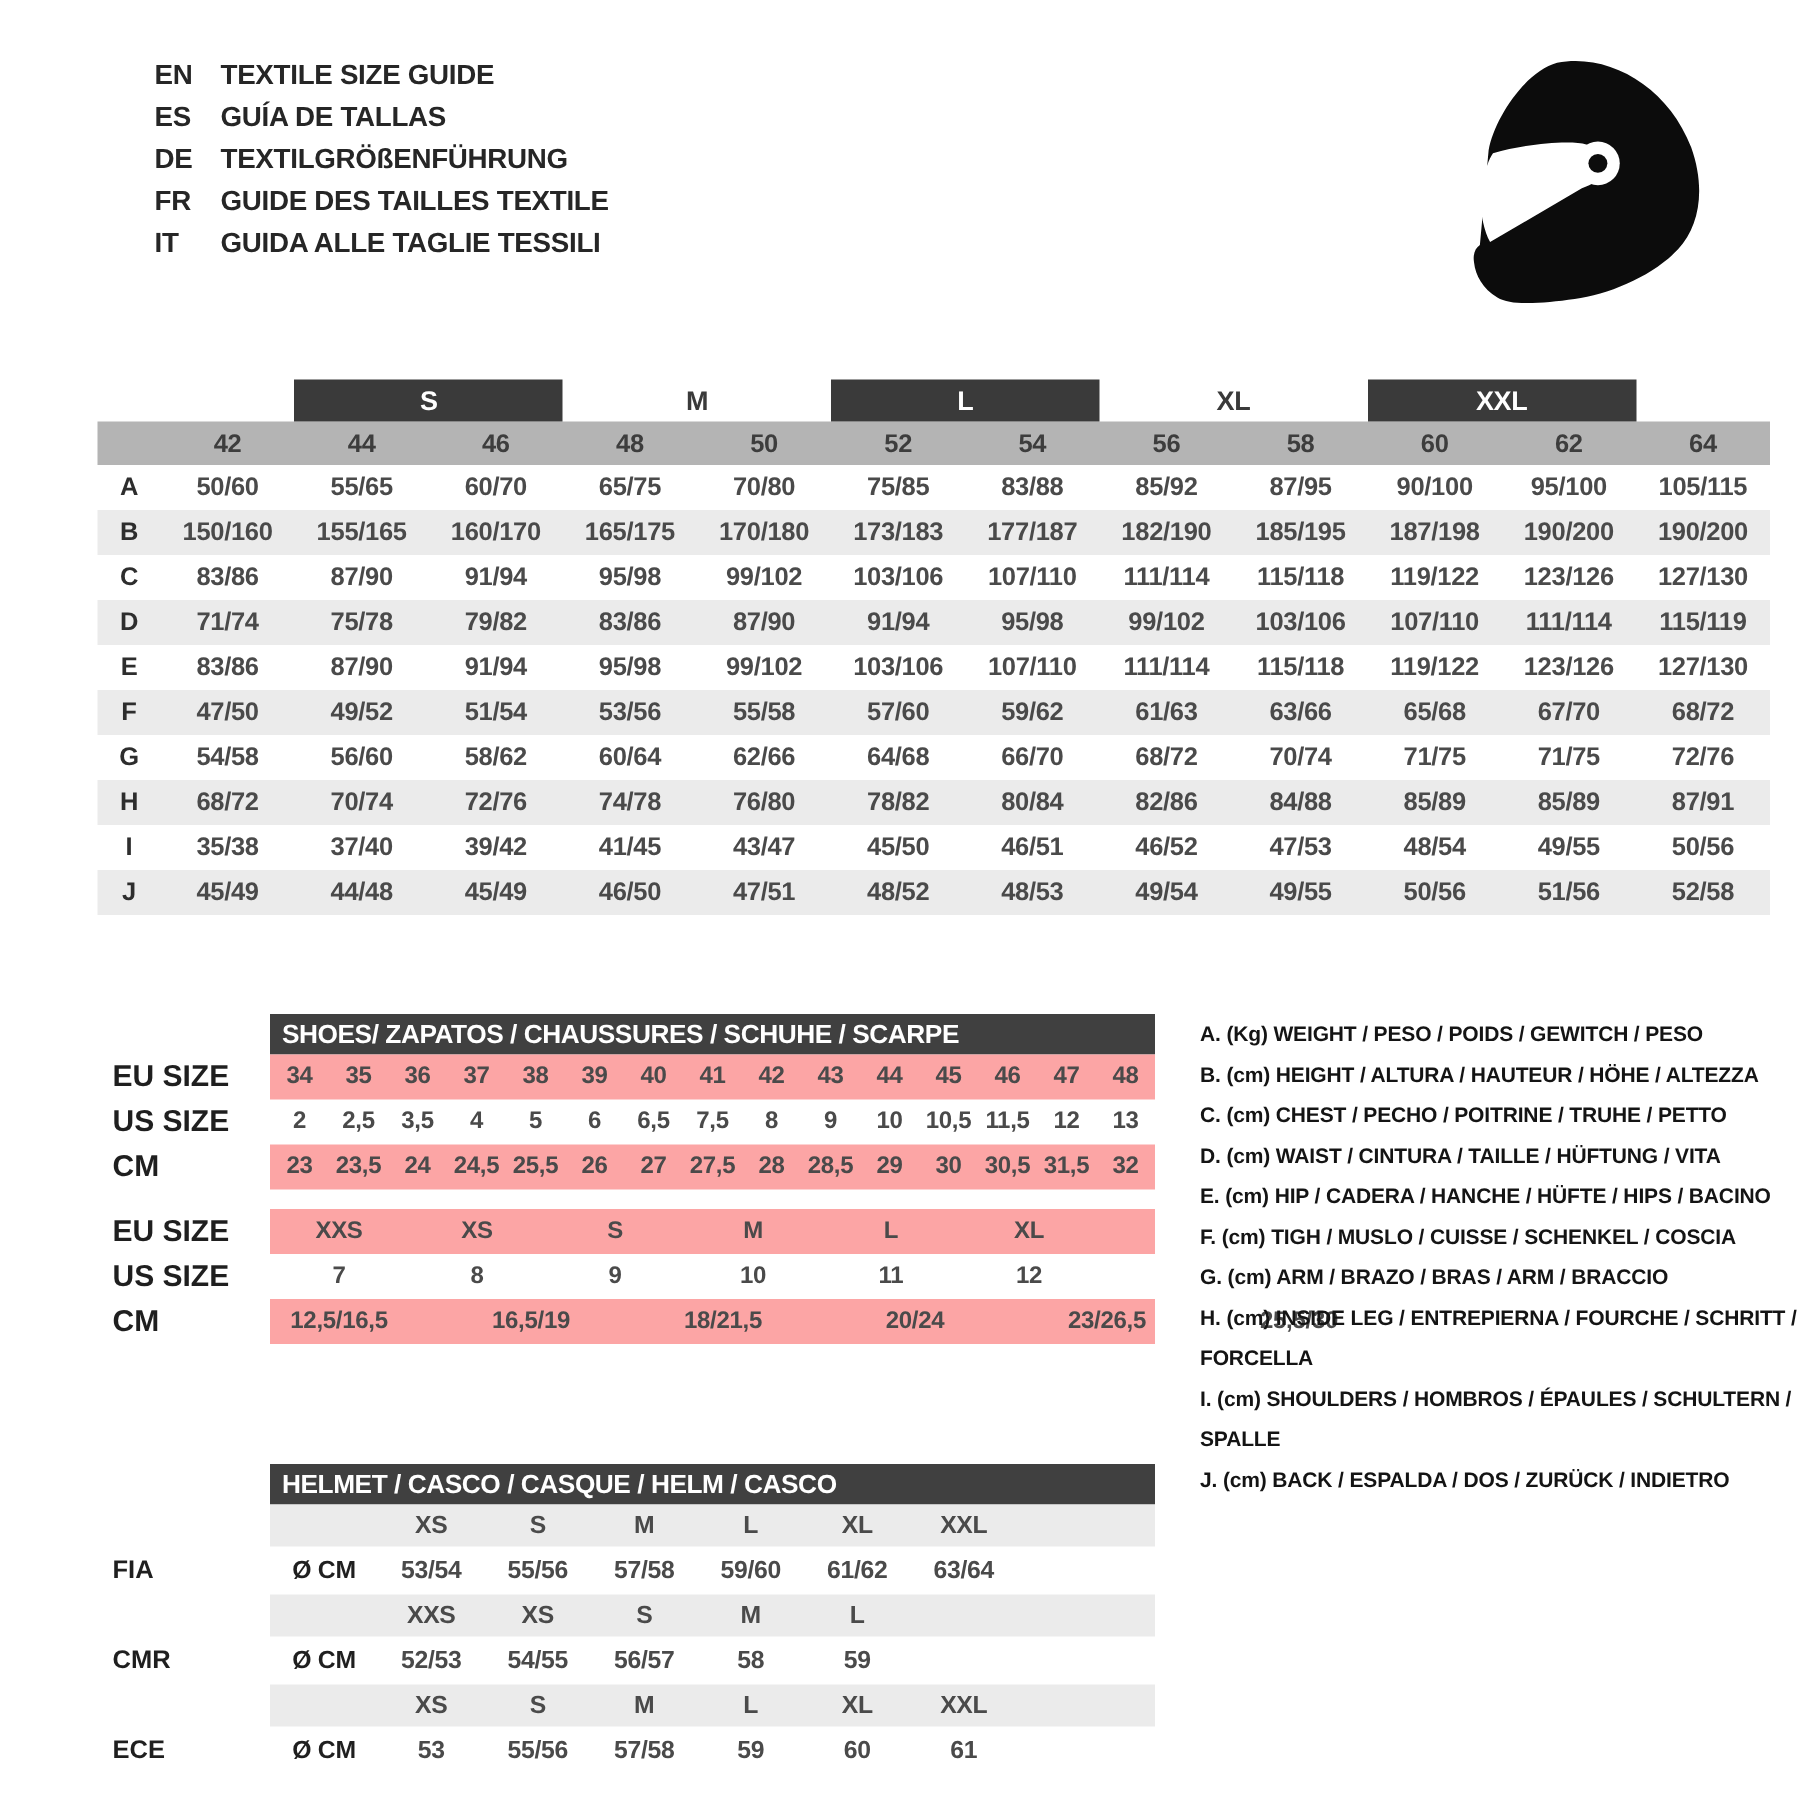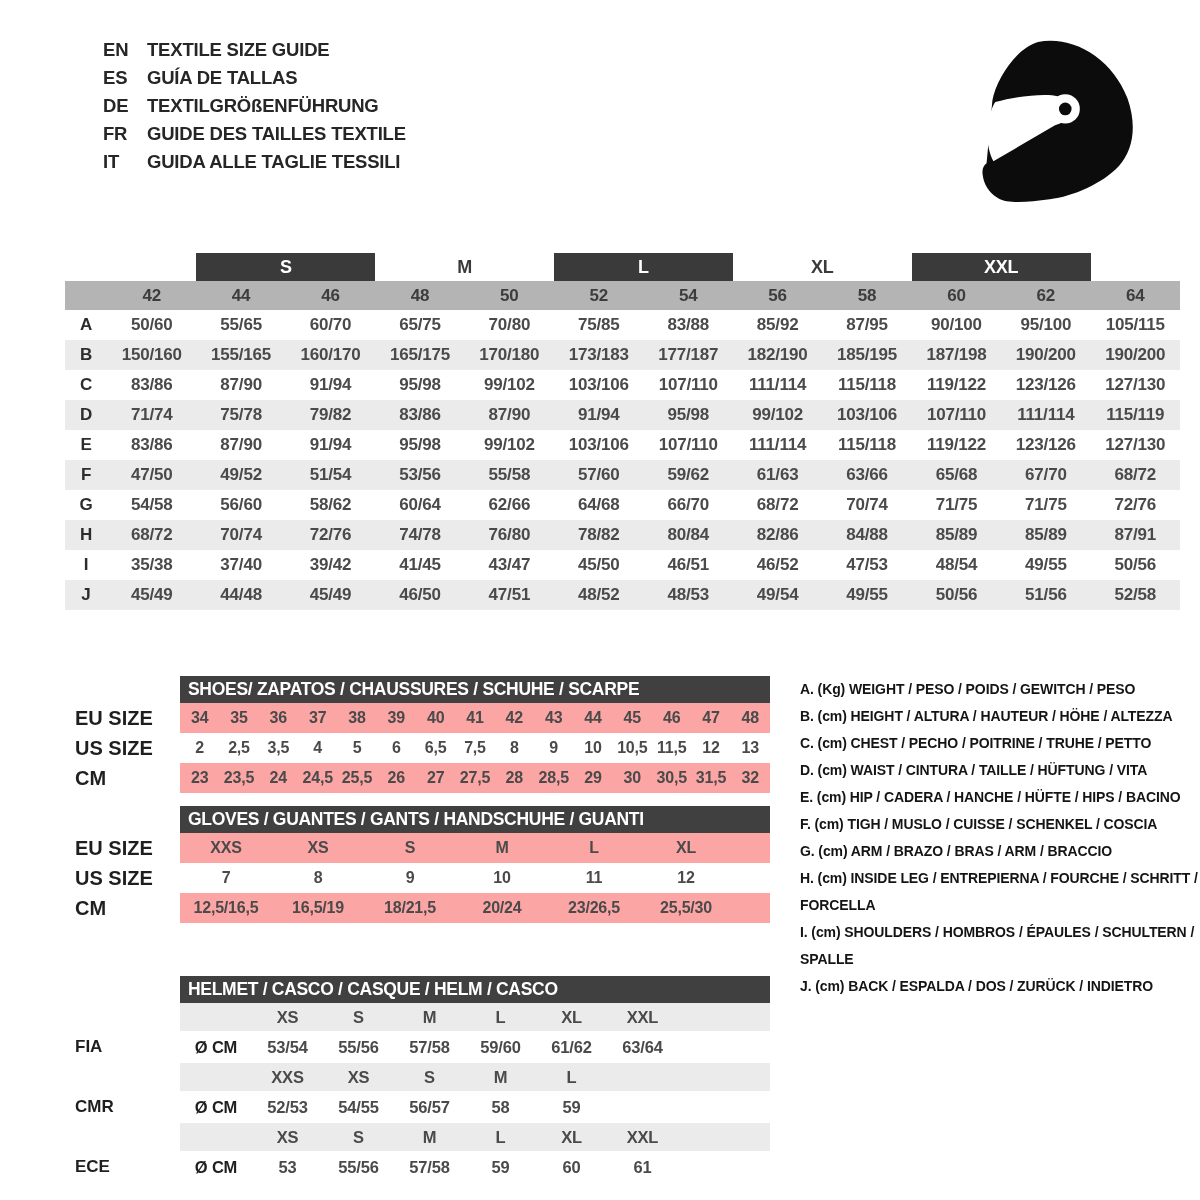--- a/index.html
+++ b/index.html
@@ -326,21 +326,20 @@
             <div>30</div>
             <div>30,5</div>
             <div>31,5</div>
             <div>32</div>
           </div>
         </div>
       </div>
   </div>
 
   <div class="gloves abs">
-    <div class="st-title">GLOVES / GUANTES / GANTS / HANDSCHUHE / GUANTI</div>
     <div>
         <div class="st-row bandbg">
           <div class="st-label">EU SIZE</div>
           <div class="st-band" style="grid-template-columns: repeat(6, 92px);">
             <div>XXS</div>
             <div>XS</div>
             <div>S</div>
             <div>M</div>
             <div>L</div>
             <div>XL</div>
@@ -352,21 +351,21 @@
             <div>7</div>
             <div>8</div>
             <div>9</div>
             <div>10</div>
             <div>11</div>
             <div>12</div>
           </div>
         </div>
         <div class="st-row bandbg">
           <div class="st-label">CM</div>
-          <div class="st-band" style="grid-template-columns: repeat(6, 92px);">
+          <div class="st-band" style="grid-template-columns: repeat(6, 92px); gap: 36px;">
             <div>12,5/16,5</div>
             <div>16,5/19</div>
             <div>18/21,5</div>
             <div>20/24</div>
             <div>23/26,5</div>
             <div>25,5/30</div>
           </div>
         </div>
       </div>
   </div>

